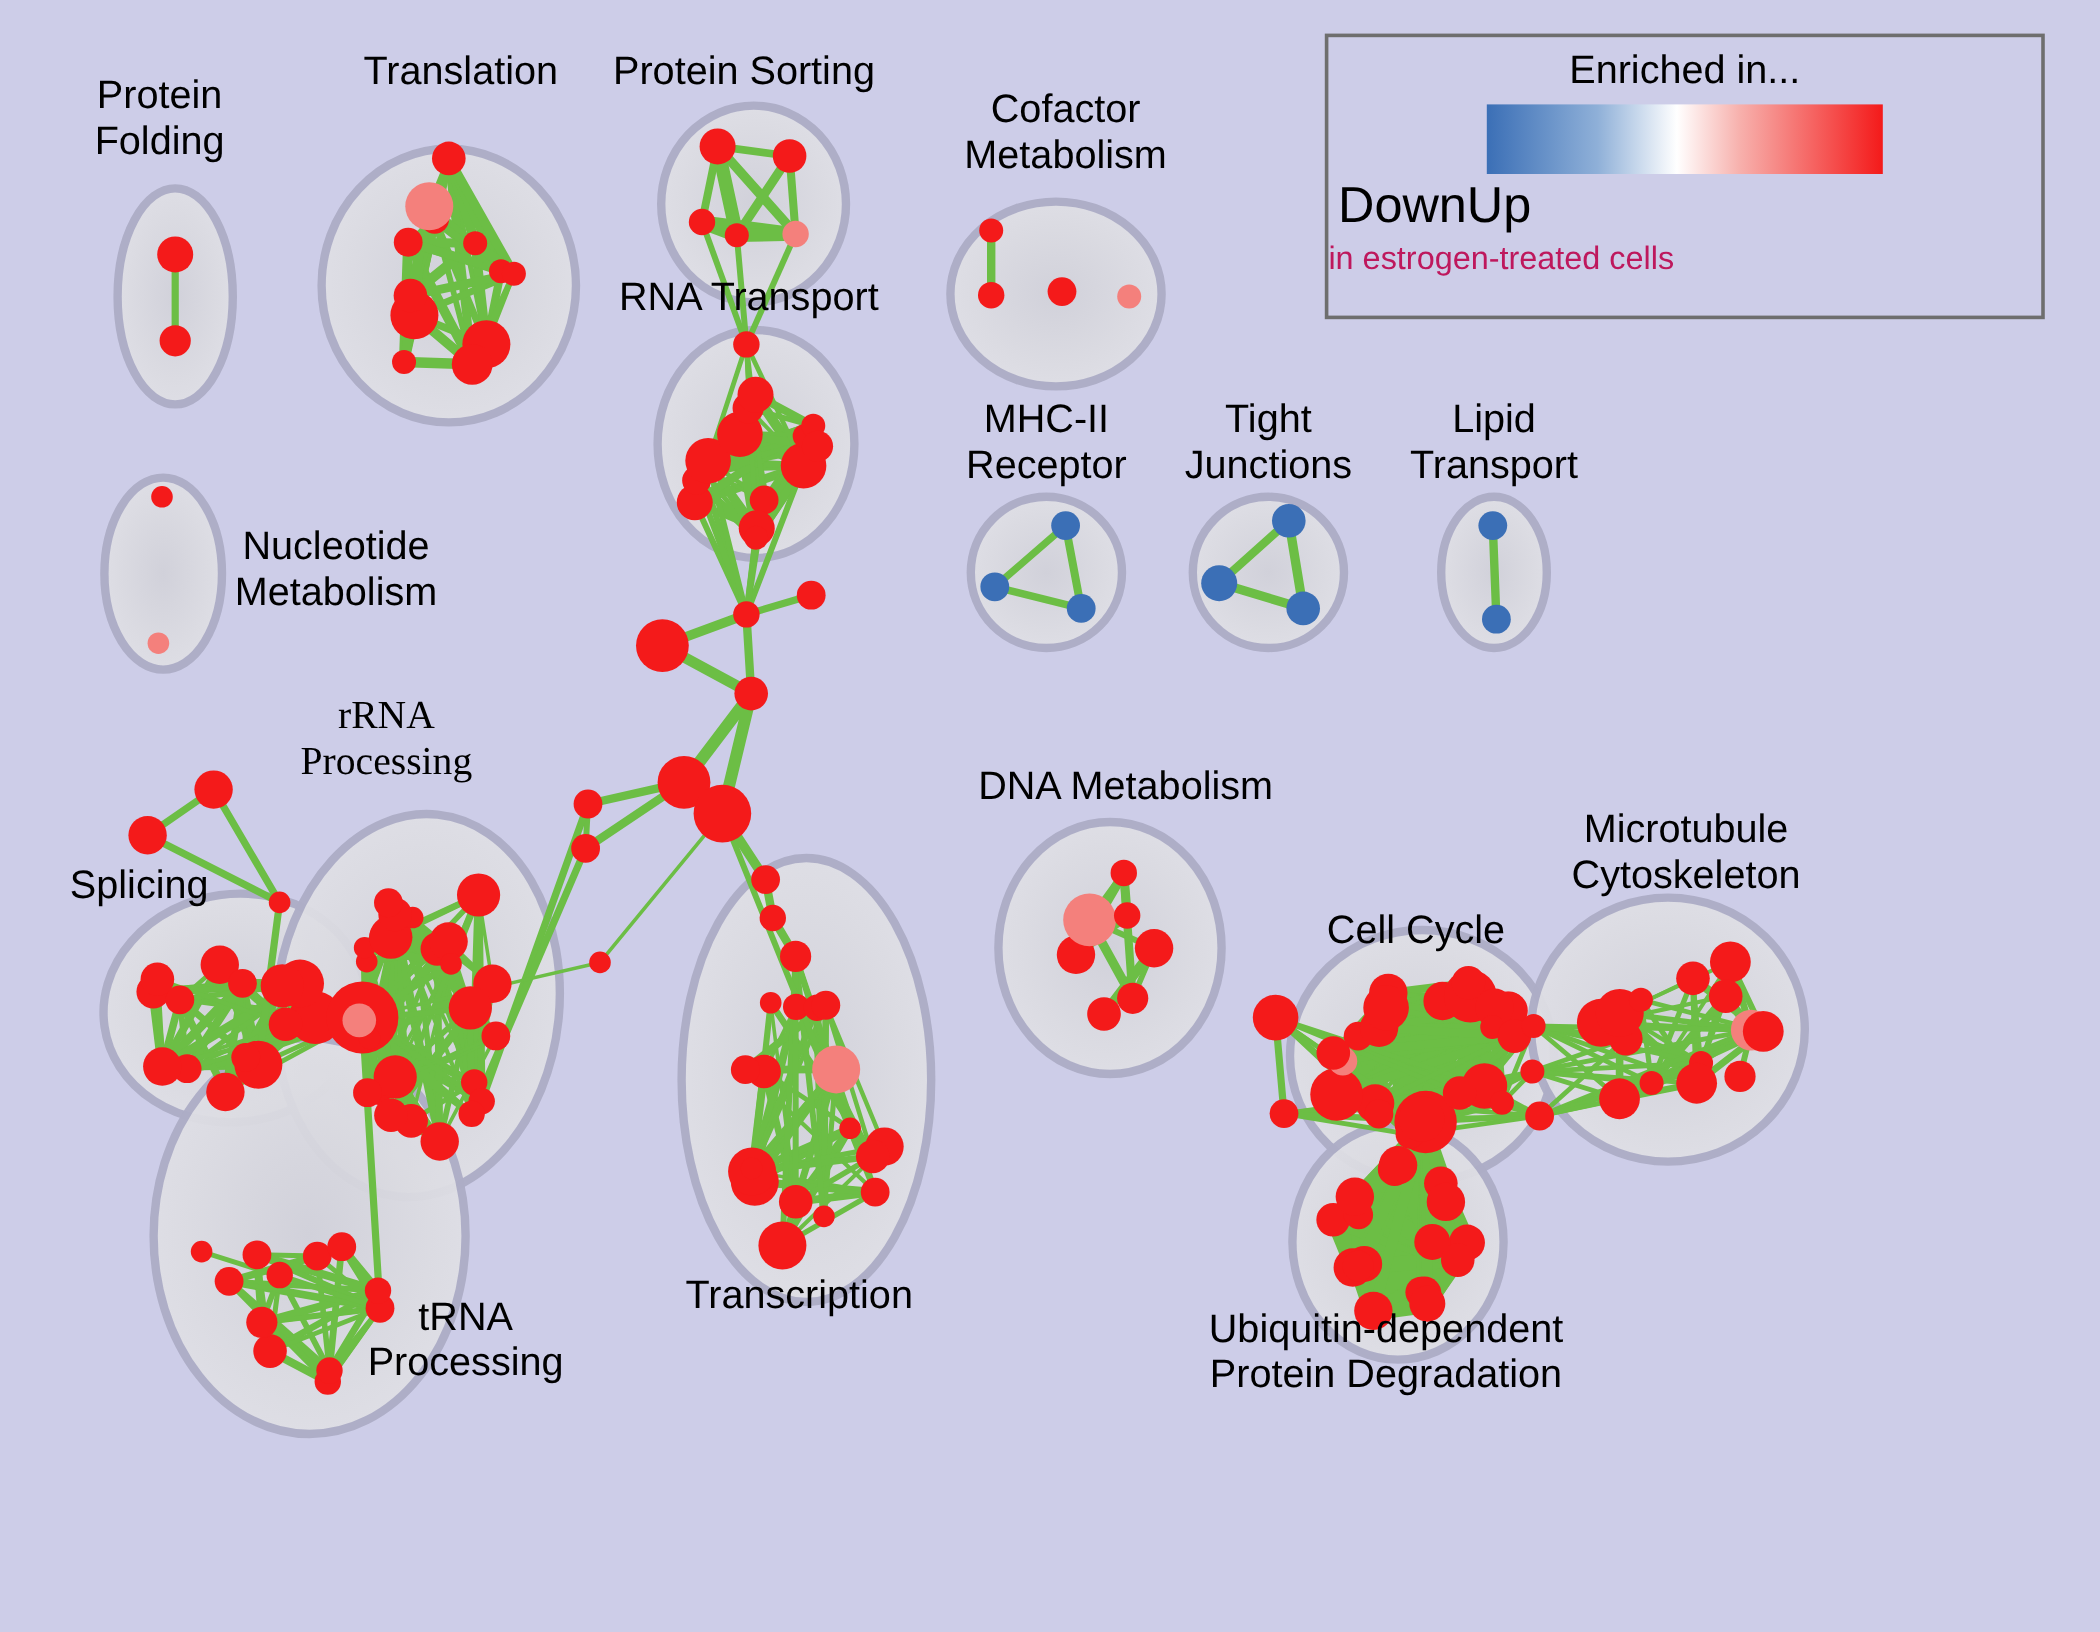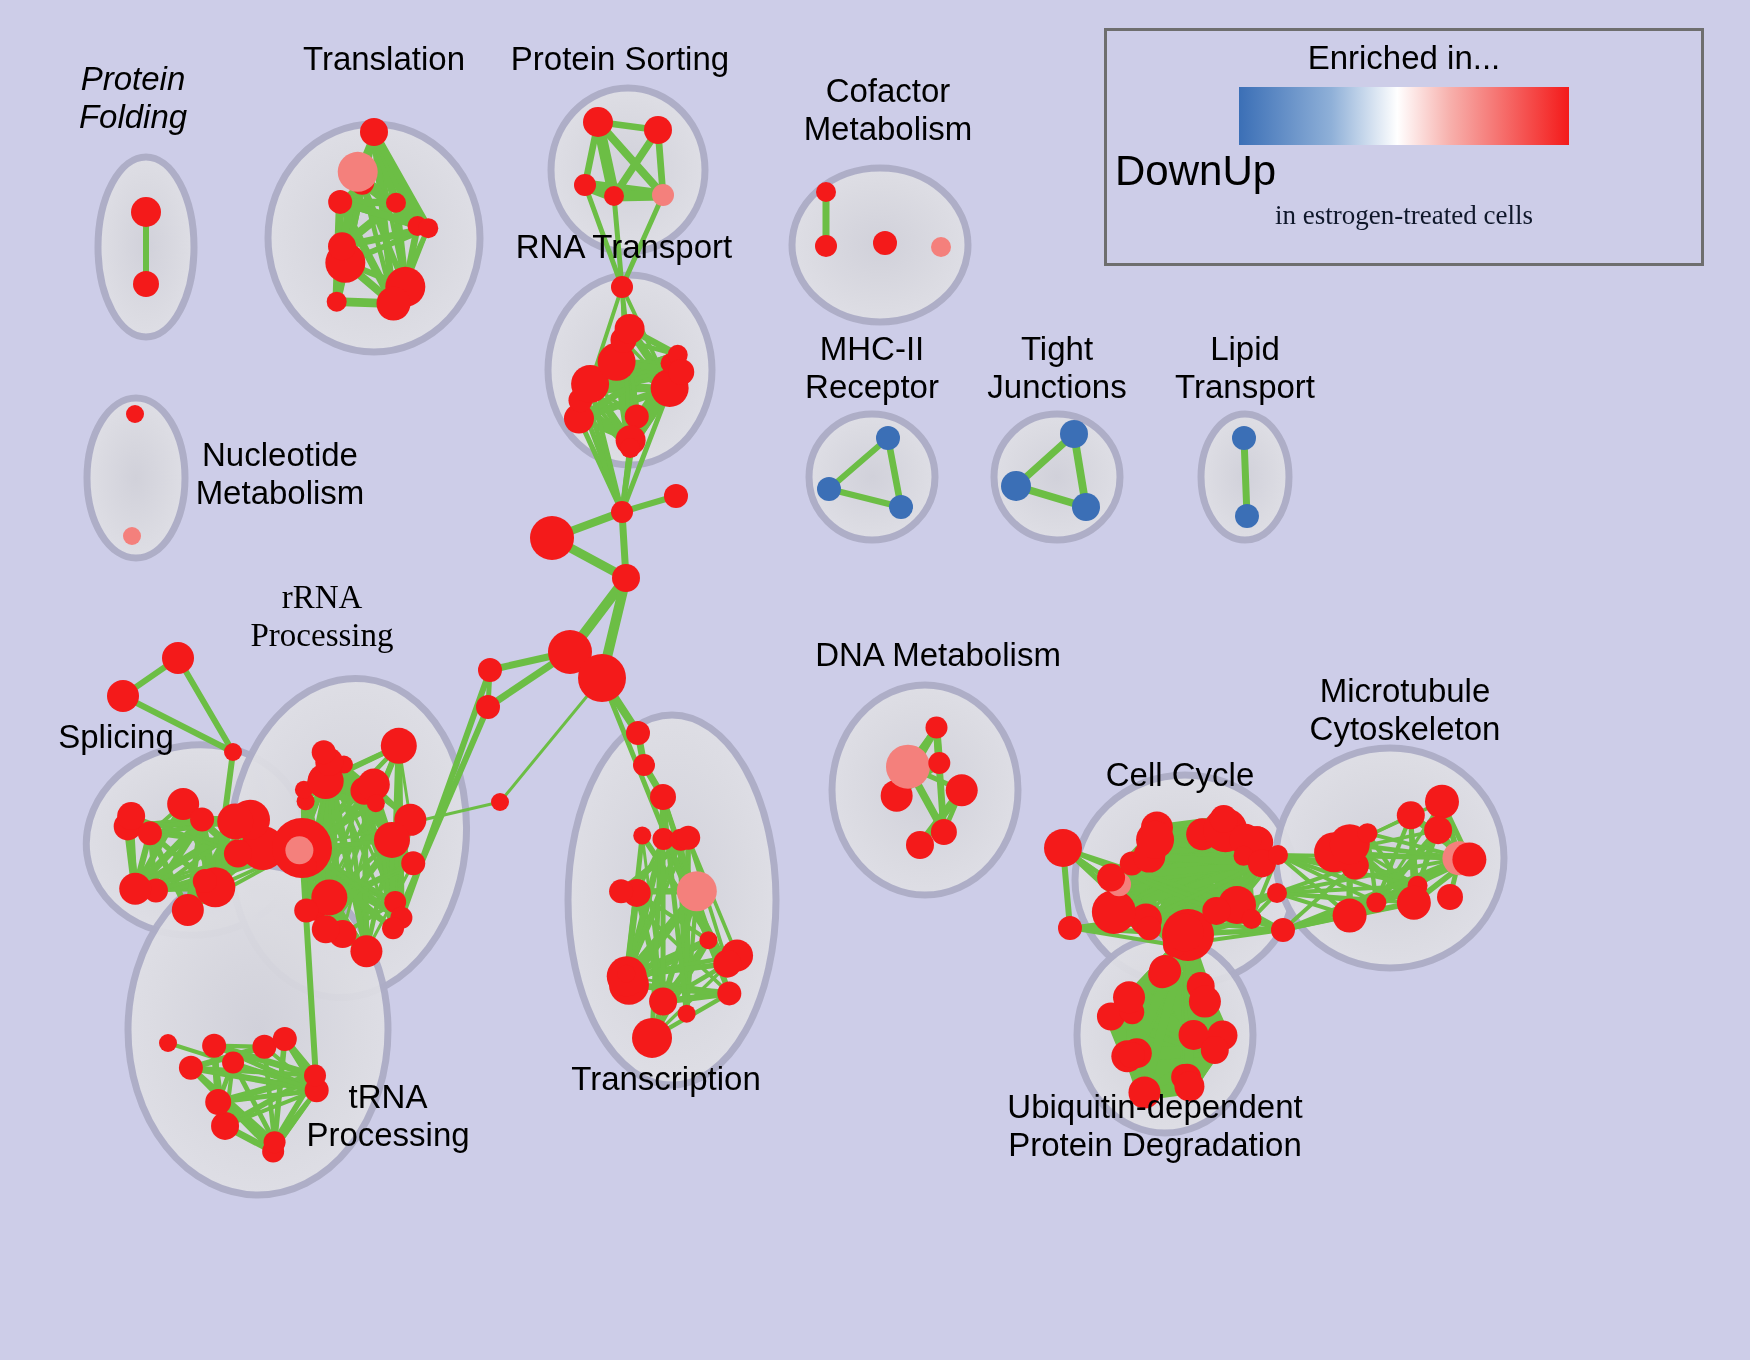--- a/index.html
+++ b/index.html
@@ -5,21 +5,21 @@
   html,body{margin:0;padding:0;background:#ffffff;}
   body{font-family:"Liberation Sans", sans-serif;}
   #stage{position:relative;width:1750px;height:1360px;overflow:hidden;background:#ffffff;}
   #canvas{position:absolute;left:0;top:0;width:1750px;height:1360px;}
   .lbl{position:absolute;color:#000;font-family:"Liberation Sans",sans-serif;font-size:33px;line-height:38px;white-space:pre;font-weight:400;}
   .lbl.c{text-align:center;transform:translateX(-50%);}
   #legend{position:absolute;box-sizing:border-box;border:3px solid #6e6e6e;background:#cdcde8;}
   #legend .ttl{text-align:center;font-size:33px;color:#000;margin-top:8px;}
   #legend .bar{height:58px;margin:10px auto 2px auto;border:0;}
   #legend .ends{display:flex;font-size:42px;padding:0 8px;}
-  #legend .sub{text-align:center;font-size:27px;line-height:32px;color:#0f172a;margin-top:4px;font-family:Liberation Serif, serif;}
+  #legend .sub{font-size:27px;line-height:32px;color:#be185d;margin-top:4px;}
 </style>
 </head>
 <body>
 
 <div id="stage">
 
   <svg id="canvas" viewBox="0 0 1750 1360">
     <defs>
       <radialGradient id="cg" cx="50%" cy="50%" r="55%">
         <stop offset="0%" stop-color="#d2d2da"></stop>
@@ -1100,21 +1100,21 @@
         <circle cx="1063" cy="848" r="19" fill="#f41a1a"></circle>
         <circle cx="1070" cy="928" r="12" fill="#f41a1a"></circle>
         <circle cx="1278" cy="855" r="10" fill="#f41a1a"></circle>
         <circle cx="1277" cy="893" r="10" fill="#f41a1a"></circle>
         <circle cx="1283" cy="930" r="12" fill="#f41a1a"></circle>
         <circle cx="1450" cy="897" r="13" fill="#f41a1a"></circle>
       </g>
   </svg>
 
   <div id="labels">
-      <div class="lbl c" style="left: 133px; top: 60px; font-style: italic;">Protein
+      <div class="lbl c" style="left: 133px; top: 60px;">Protein
 Folding</div>
       <div class="lbl c" style="left: 384px; top: 40px;">Translation</div>
       <div class="lbl c" style="left: 620px; top: 40px;">Protein Sorting</div>
       <div class="lbl c" style="left: 624px; top: 228px;">RNA Transport</div>
       <div class="lbl c" style="left: 888px; top: 72px;">Cofactor
 Metabolism</div>
       <div class="lbl c" style="left: 280px; top: 436px;">Nucleotide
 Metabolism</div>
       <div class="lbl c" style="left: 872px; top: 330px;">MHC-II
 Receptor</div>

